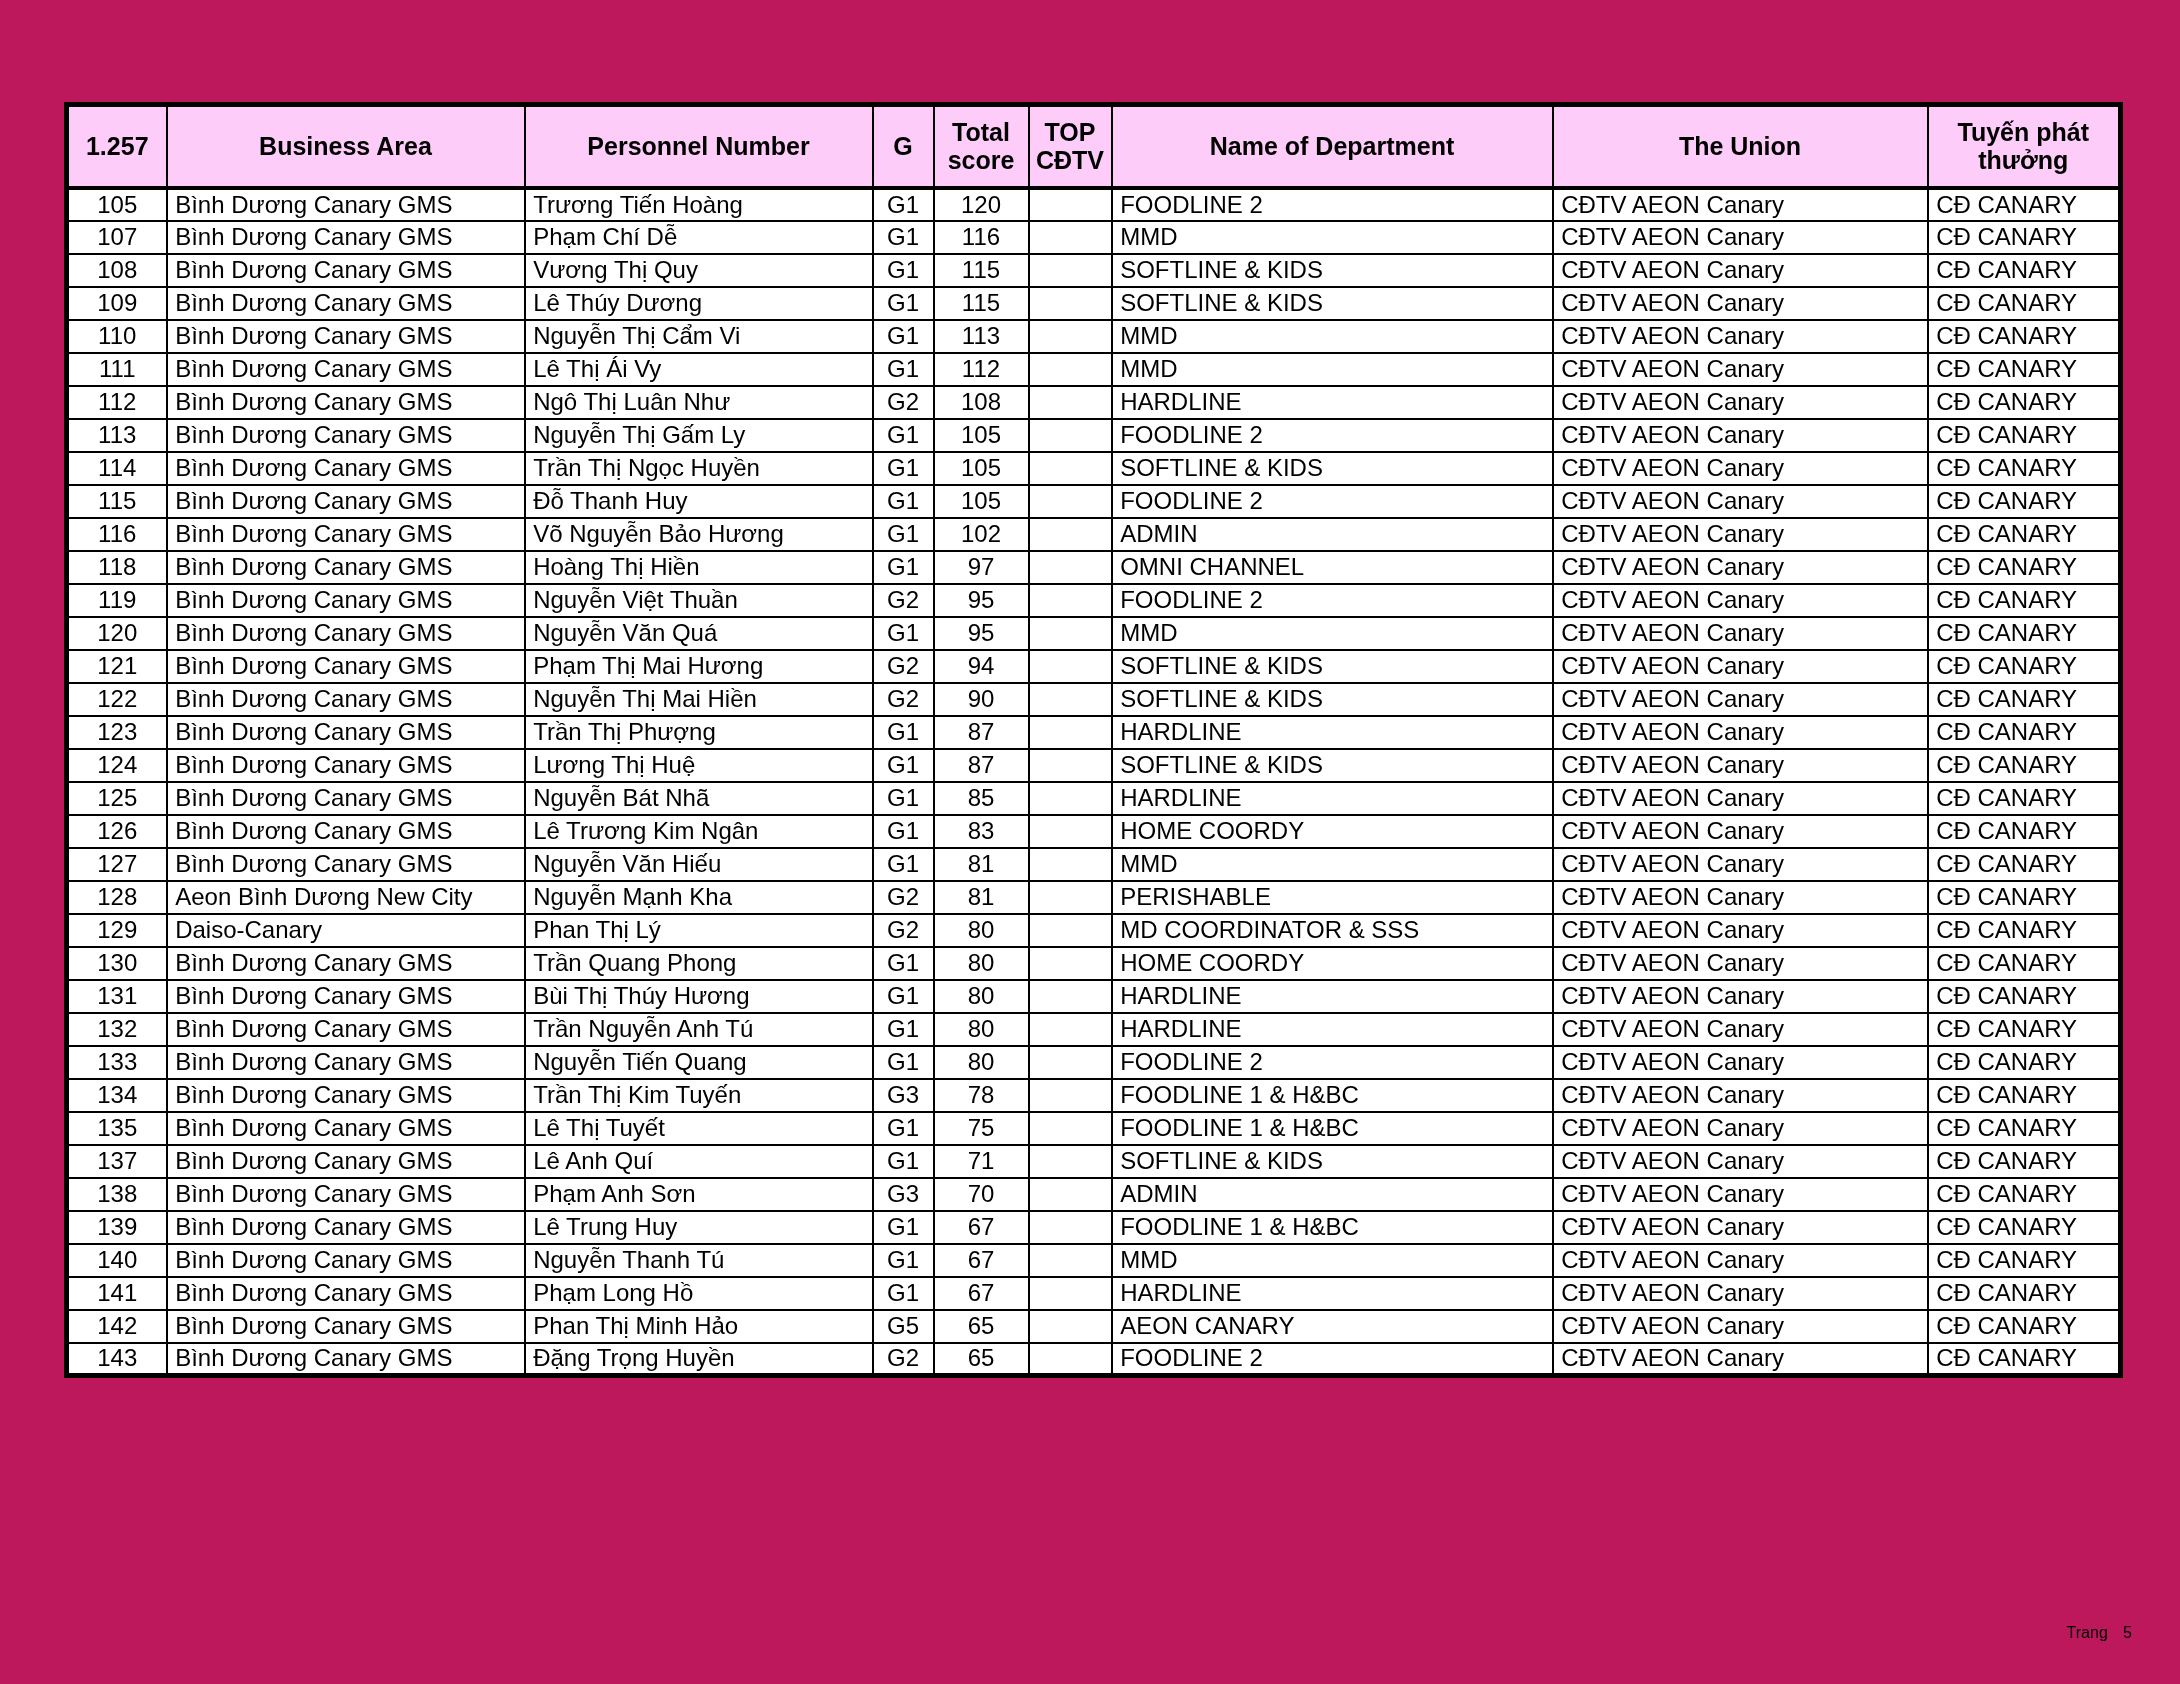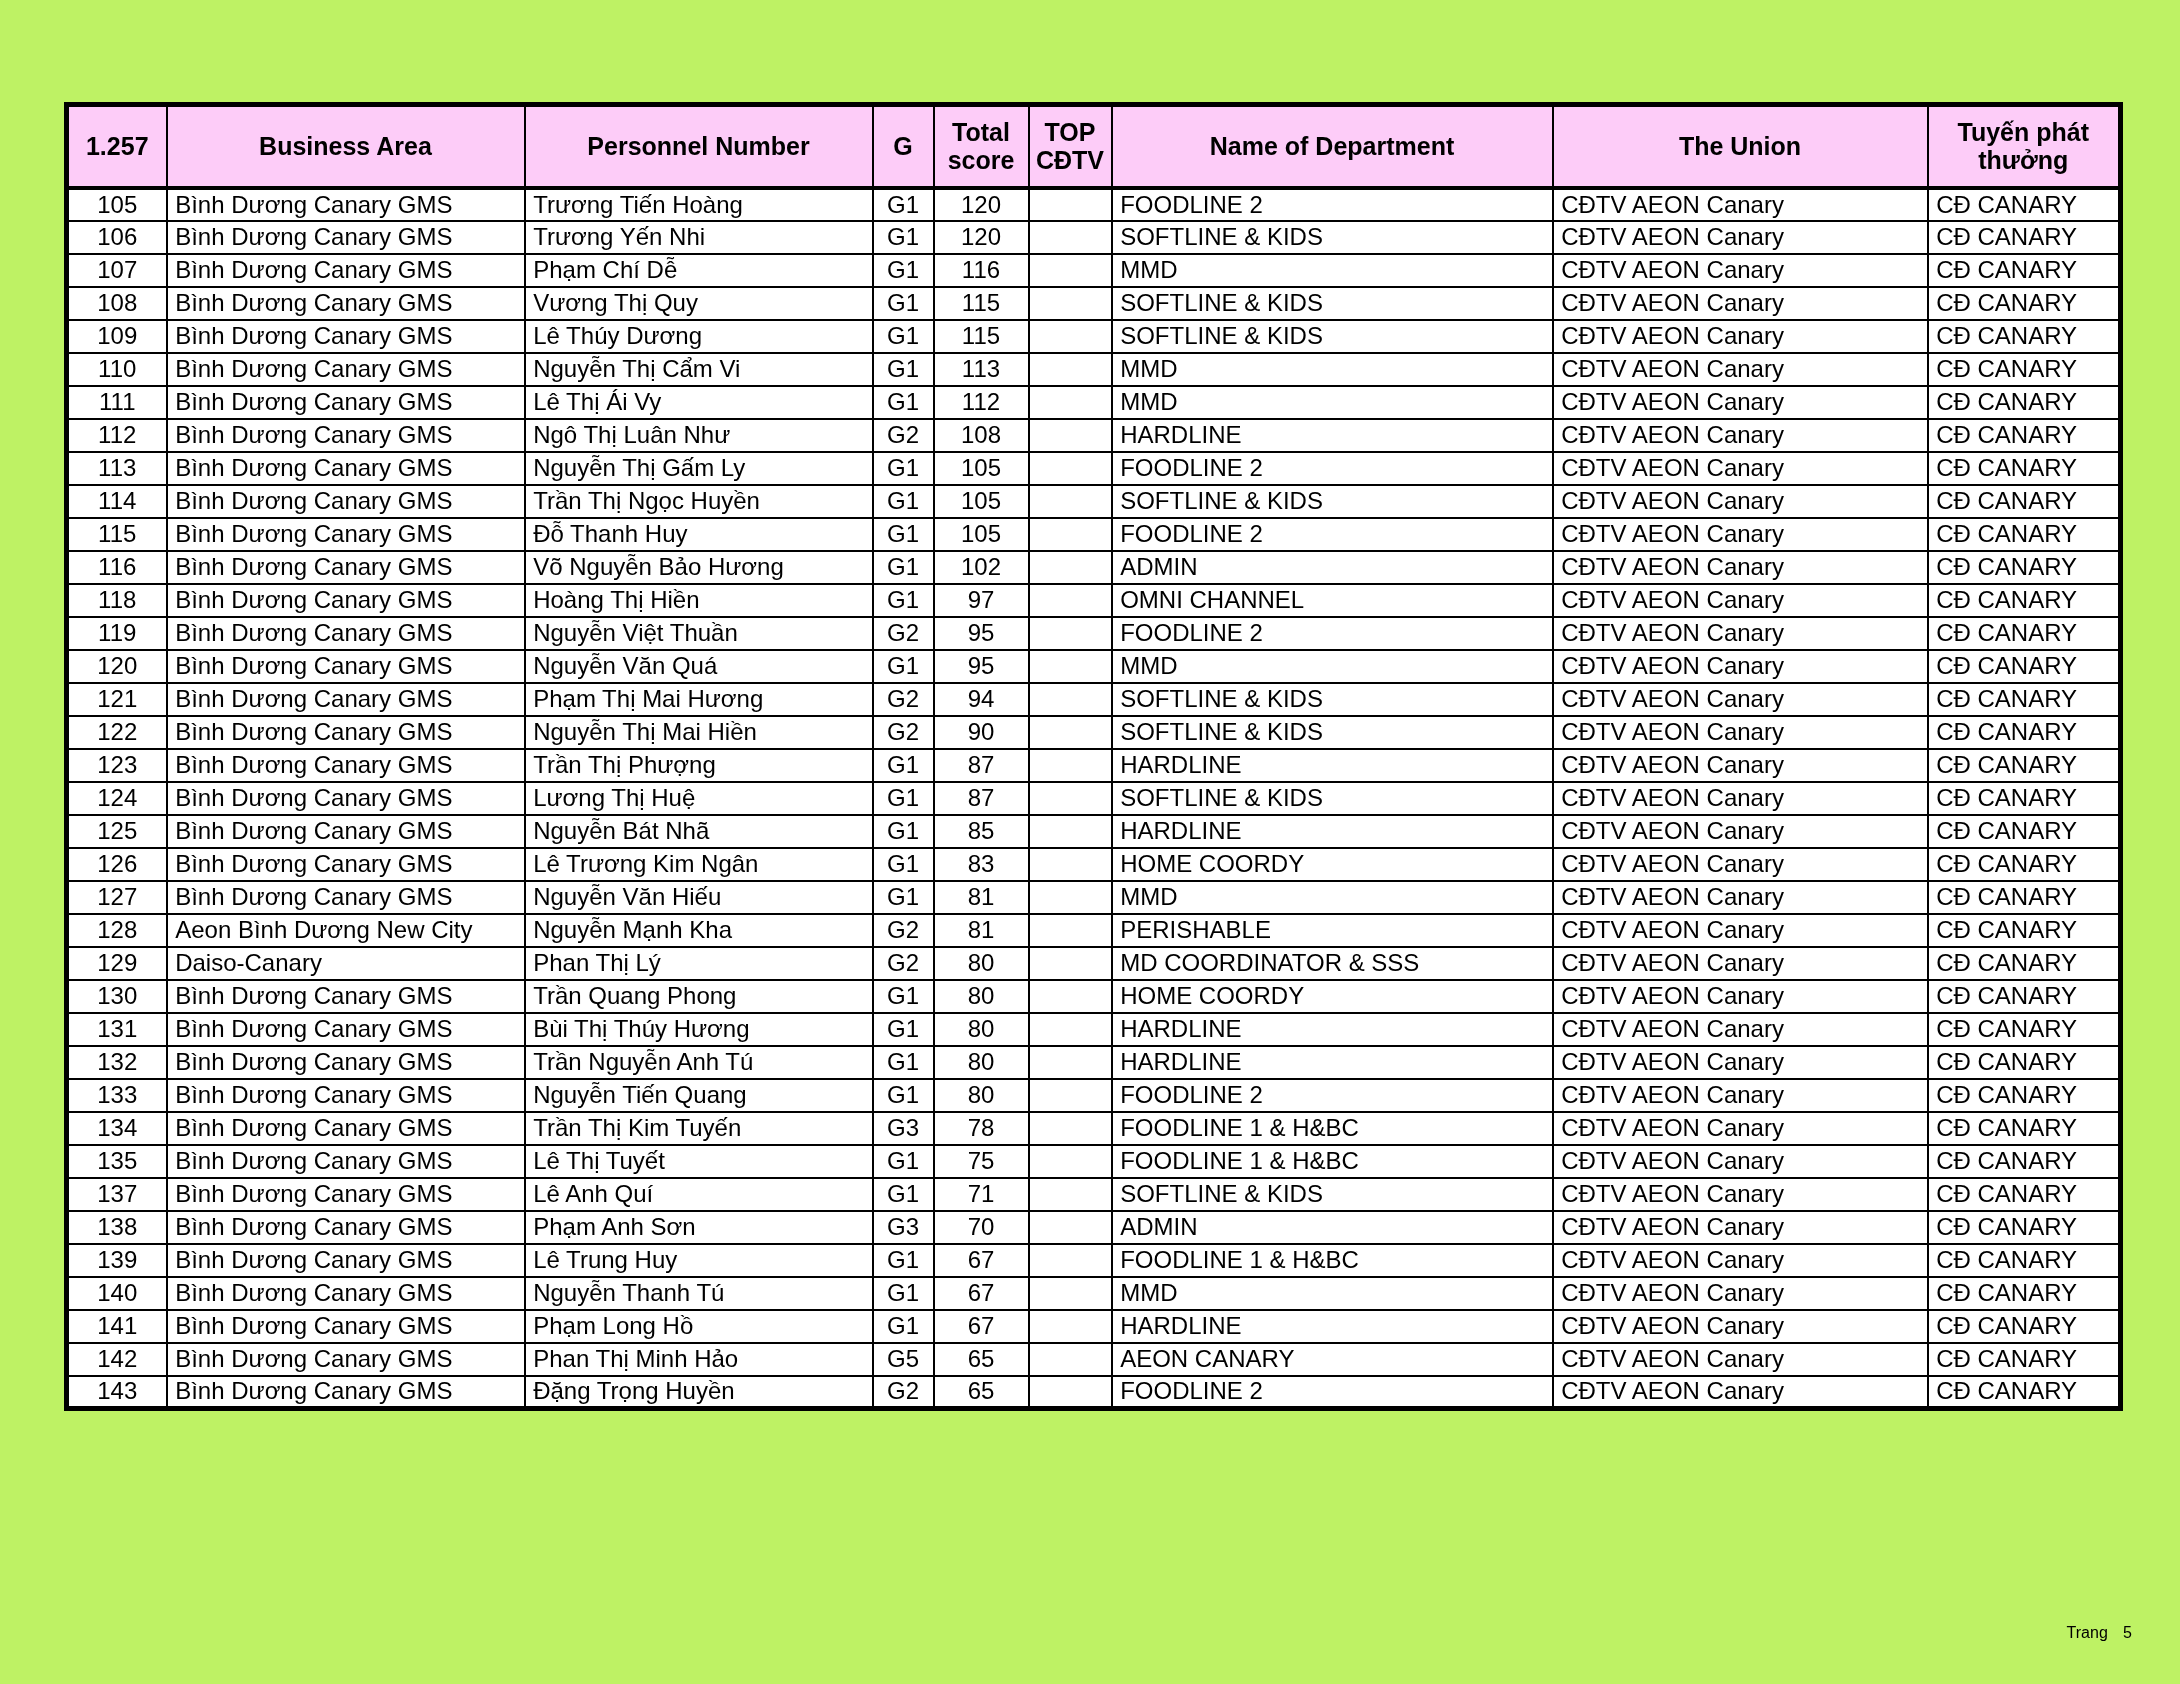--- a/index.html
+++ b/index.html
@@ -6,21 +6,21 @@
   html, body {
     margin: 0; padding: 0;
     width: 2181px; height: 1685px;
     background: #ffffff;
     font-family: "Liberation Sans", "DejaVu Sans", sans-serif;
     color: #000;
   }
   .page {
     position: relative;
     width: 2181px; height: 1685px;
-    background: #bef264;
+    background: #be185d;
     overflow: hidden;
   }
   table.score-table {
     position: absolute;
     left: 64px; top: 102px;
     width: 2055px;
     border-collapse: collapse;
     table-layout: fixed;
     border: 5.1px solid #000;
   }
@@ -102,31 +102,20 @@
           <td class="l">Bình Dương Canary GMS</td>
           <td class="l">Trương Tiến Hoàng</td>
           <td class="c">G1</td>
           <td class="c">120</td>
           <td class="c"></td>
           <td class="l">FOODLINE 2</td>
           <td class="l">CĐTV AEON Canary</td>
           <td class="l">CĐ CANARY</td>
         </tr>
         <tr>
-          <td class="c">106</td>
-          <td class="l">Bình Dương Canary GMS</td>
-          <td class="l">Trương Yến Nhi</td>
-          <td class="c">G1</td>
-          <td class="c">120</td>
-          <td class="c"></td>
-          <td class="l">SOFTLINE &amp; KIDS</td>
-          <td class="l">CĐTV AEON Canary</td>
-          <td class="l">CĐ CANARY</td>
-        </tr>
-        <tr>
           <td class="c">107</td>
           <td class="l">Bình Dương Canary GMS</td>
           <td class="l">Phạm Chí Dễ</td>
           <td class="c">G1</td>
           <td class="c">116</td>
           <td class="c"></td>
           <td class="l">MMD</td>
           <td class="l">CĐTV AEON Canary</td>
           <td class="l">CĐ CANARY</td>
         </tr>

